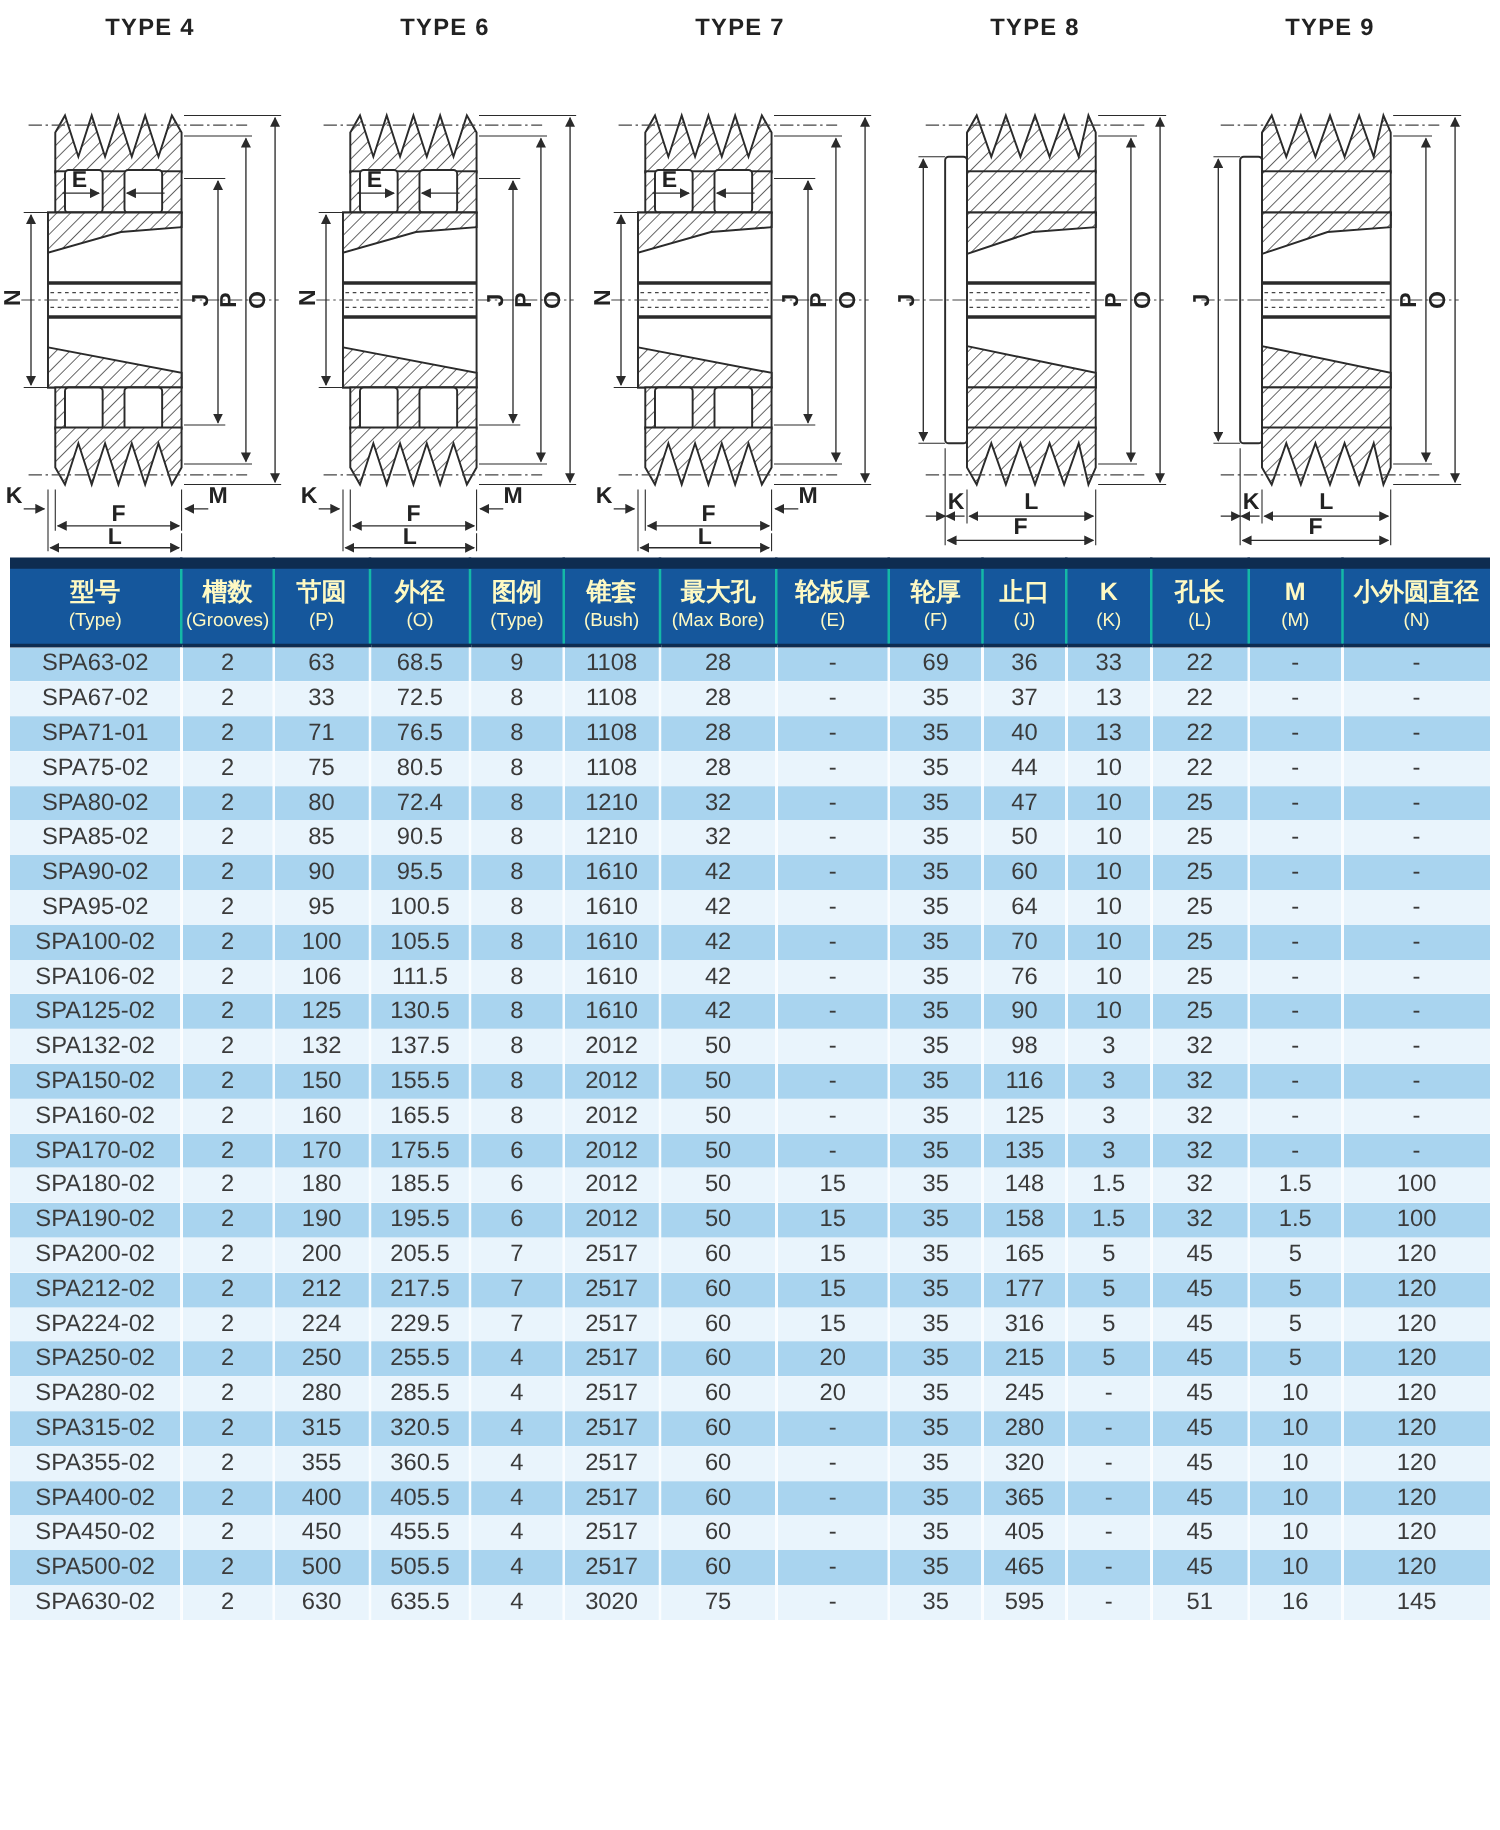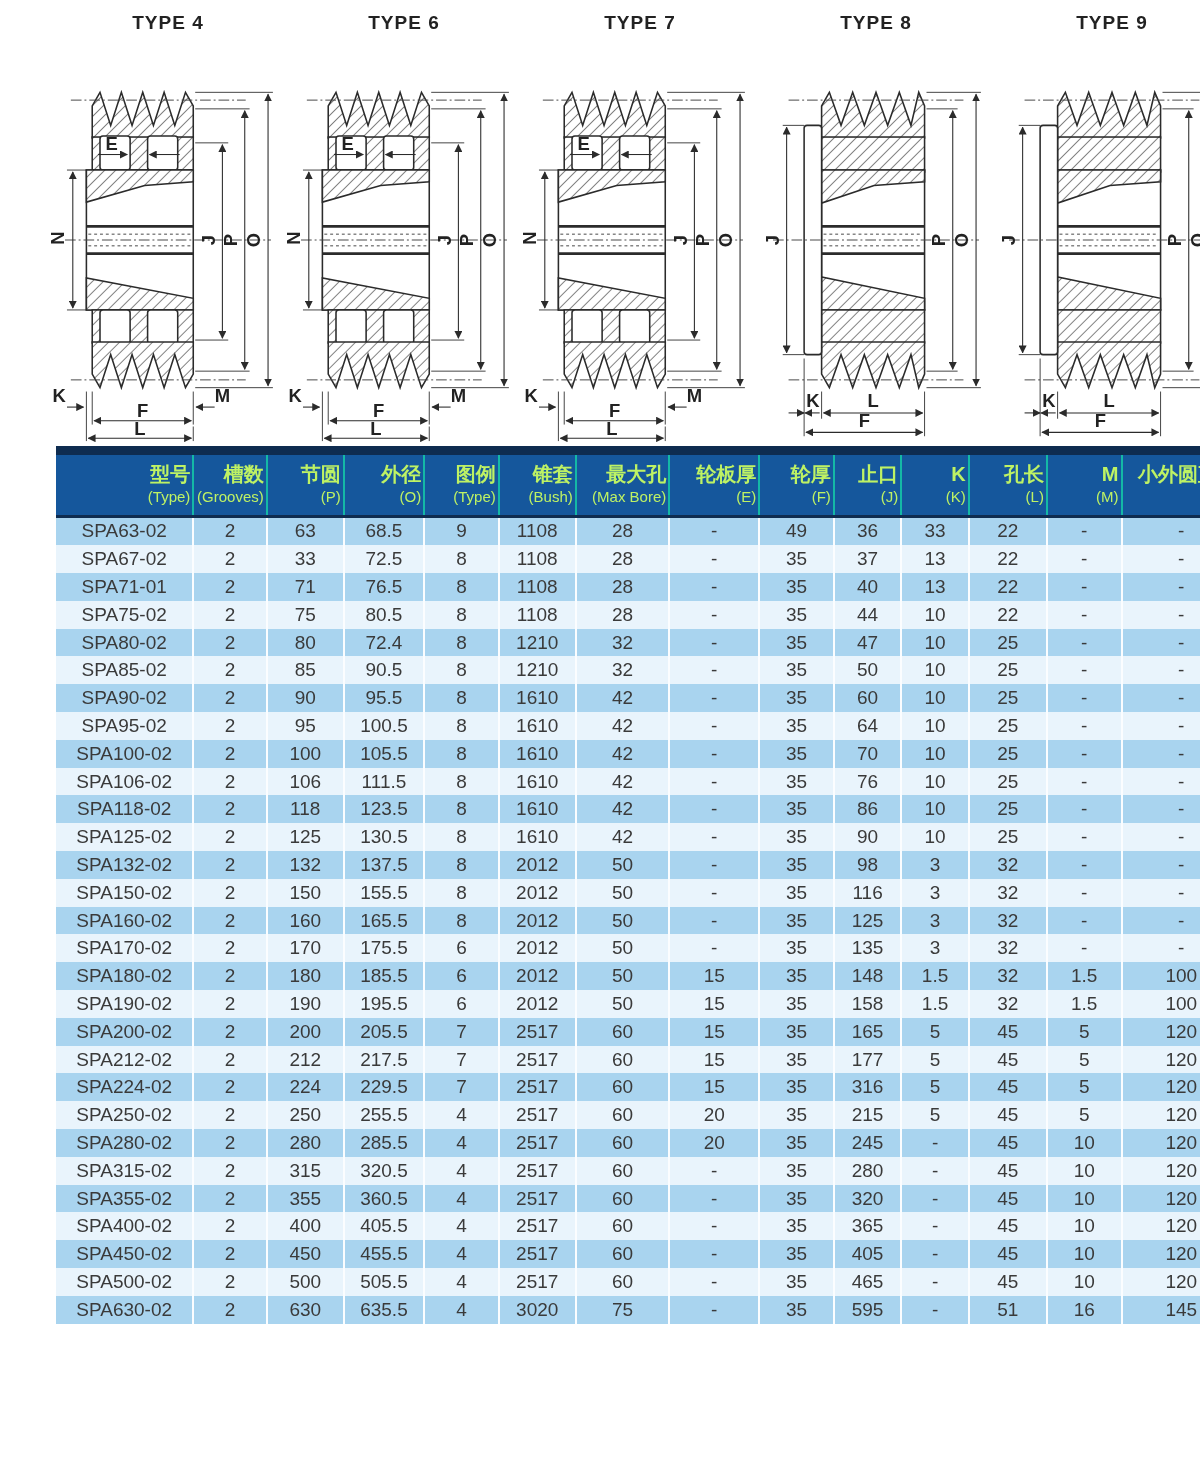--- a/index.html
+++ b/index.html
@@ -1,21 +1,21 @@
 <!DOCTYPE html>
 <html style="--header-bg: #15579c; --navy: #0e2c50; --row-odd: #a9d4ef; --row-even: #e9f4fc;"><head>
 <meta charset="utf-8">
 <style>
   html,body { margin:0; padding:0; background:#ffffff; }
   body {
     width:1200px;
     font-family:"Liberation Sans","DejaVu Sans",sans-serif;
     color:#333;
   }
-  .page { width:984px;padding-left:48px; }
+  .page { width:984px; }
 
   
   .diagrams {
     display:flex;
     justify-content:space-between;
     padding:6px 2px 2px 2px;
     background:#fff;
   }
   .diagram { width:238px; text-align:center; }
   .dg-title {
@@ -37,23 +37,23 @@
   
   table.spec-table {
     width:1184px;
     margin:0 8px;
     border-collapse:collapse;
     table-layout:fixed;
     border-top:9px solid var(--navy);
   }
   thead th {
     background:var(--header-bg);
-    color:#bef264;
+    color:#fef9c3;
     font-weight:bold;
-    text-align:right;
+    text-align:center;
     vertical-align:middle;
     padding:7px 2px 8px 2px;
     border-bottom:3px solid var(--navy);
   }
   thead th + th { border-left:2px solid #14b8a6;margin-left:44px; }
   thead .zh { font-size:20px; line-height:1.25; }
   thead .en { font-size:15px; font-weight:normal; line-height:1.3; }
   tbody td {
     height:27.8px;
     text-align:center;
@@ -506,21 +506,21 @@
     <tbody>
         <tr>
           <td>SPA63-02</td>
           <td>2</td>
           <td>63</td>
           <td>68.5</td>
           <td>9</td>
           <td>1108</td>
           <td>28</td>
           <td>-</td>
-          <td>49</td>
+          <td>69</td>
           <td>36</td>
           <td>33</td>
           <td>22</td>
           <td>-</td>
           <td>-</td>
         </tr>
         <tr>
           <td>SPA67-02</td>
           <td>2</td>
           <td>33</td>
@@ -652,36 +652,20 @@
           <td>SPA106-02</td>
           <td>2</td>
           <td>106</td>
           <td>111.5</td>
           <td>8</td>
           <td>1610</td>
           <td>42</td>
           <td>-</td>
           <td>35</td>
           <td>76</td>
-          <td>10</td>
-          <td>25</td>
-          <td>-</td>
-          <td>-</td>
-        </tr>
-        <tr>
-          <td>SPA118-02</td>
-          <td>2</td>
-          <td>118</td>
-          <td>123.5</td>
-          <td>8</td>
-          <td>1610</td>
-          <td>42</td>
-          <td>-</td>
-          <td>35</td>
-          <td>86</td>
           <td>10</td>
           <td>25</td>
           <td>-</td>
           <td>-</td>
         </tr>
         <tr>
           <td>SPA125-02</td>
           <td>2</td>
           <td>125</td>
           <td>130.5</td>

